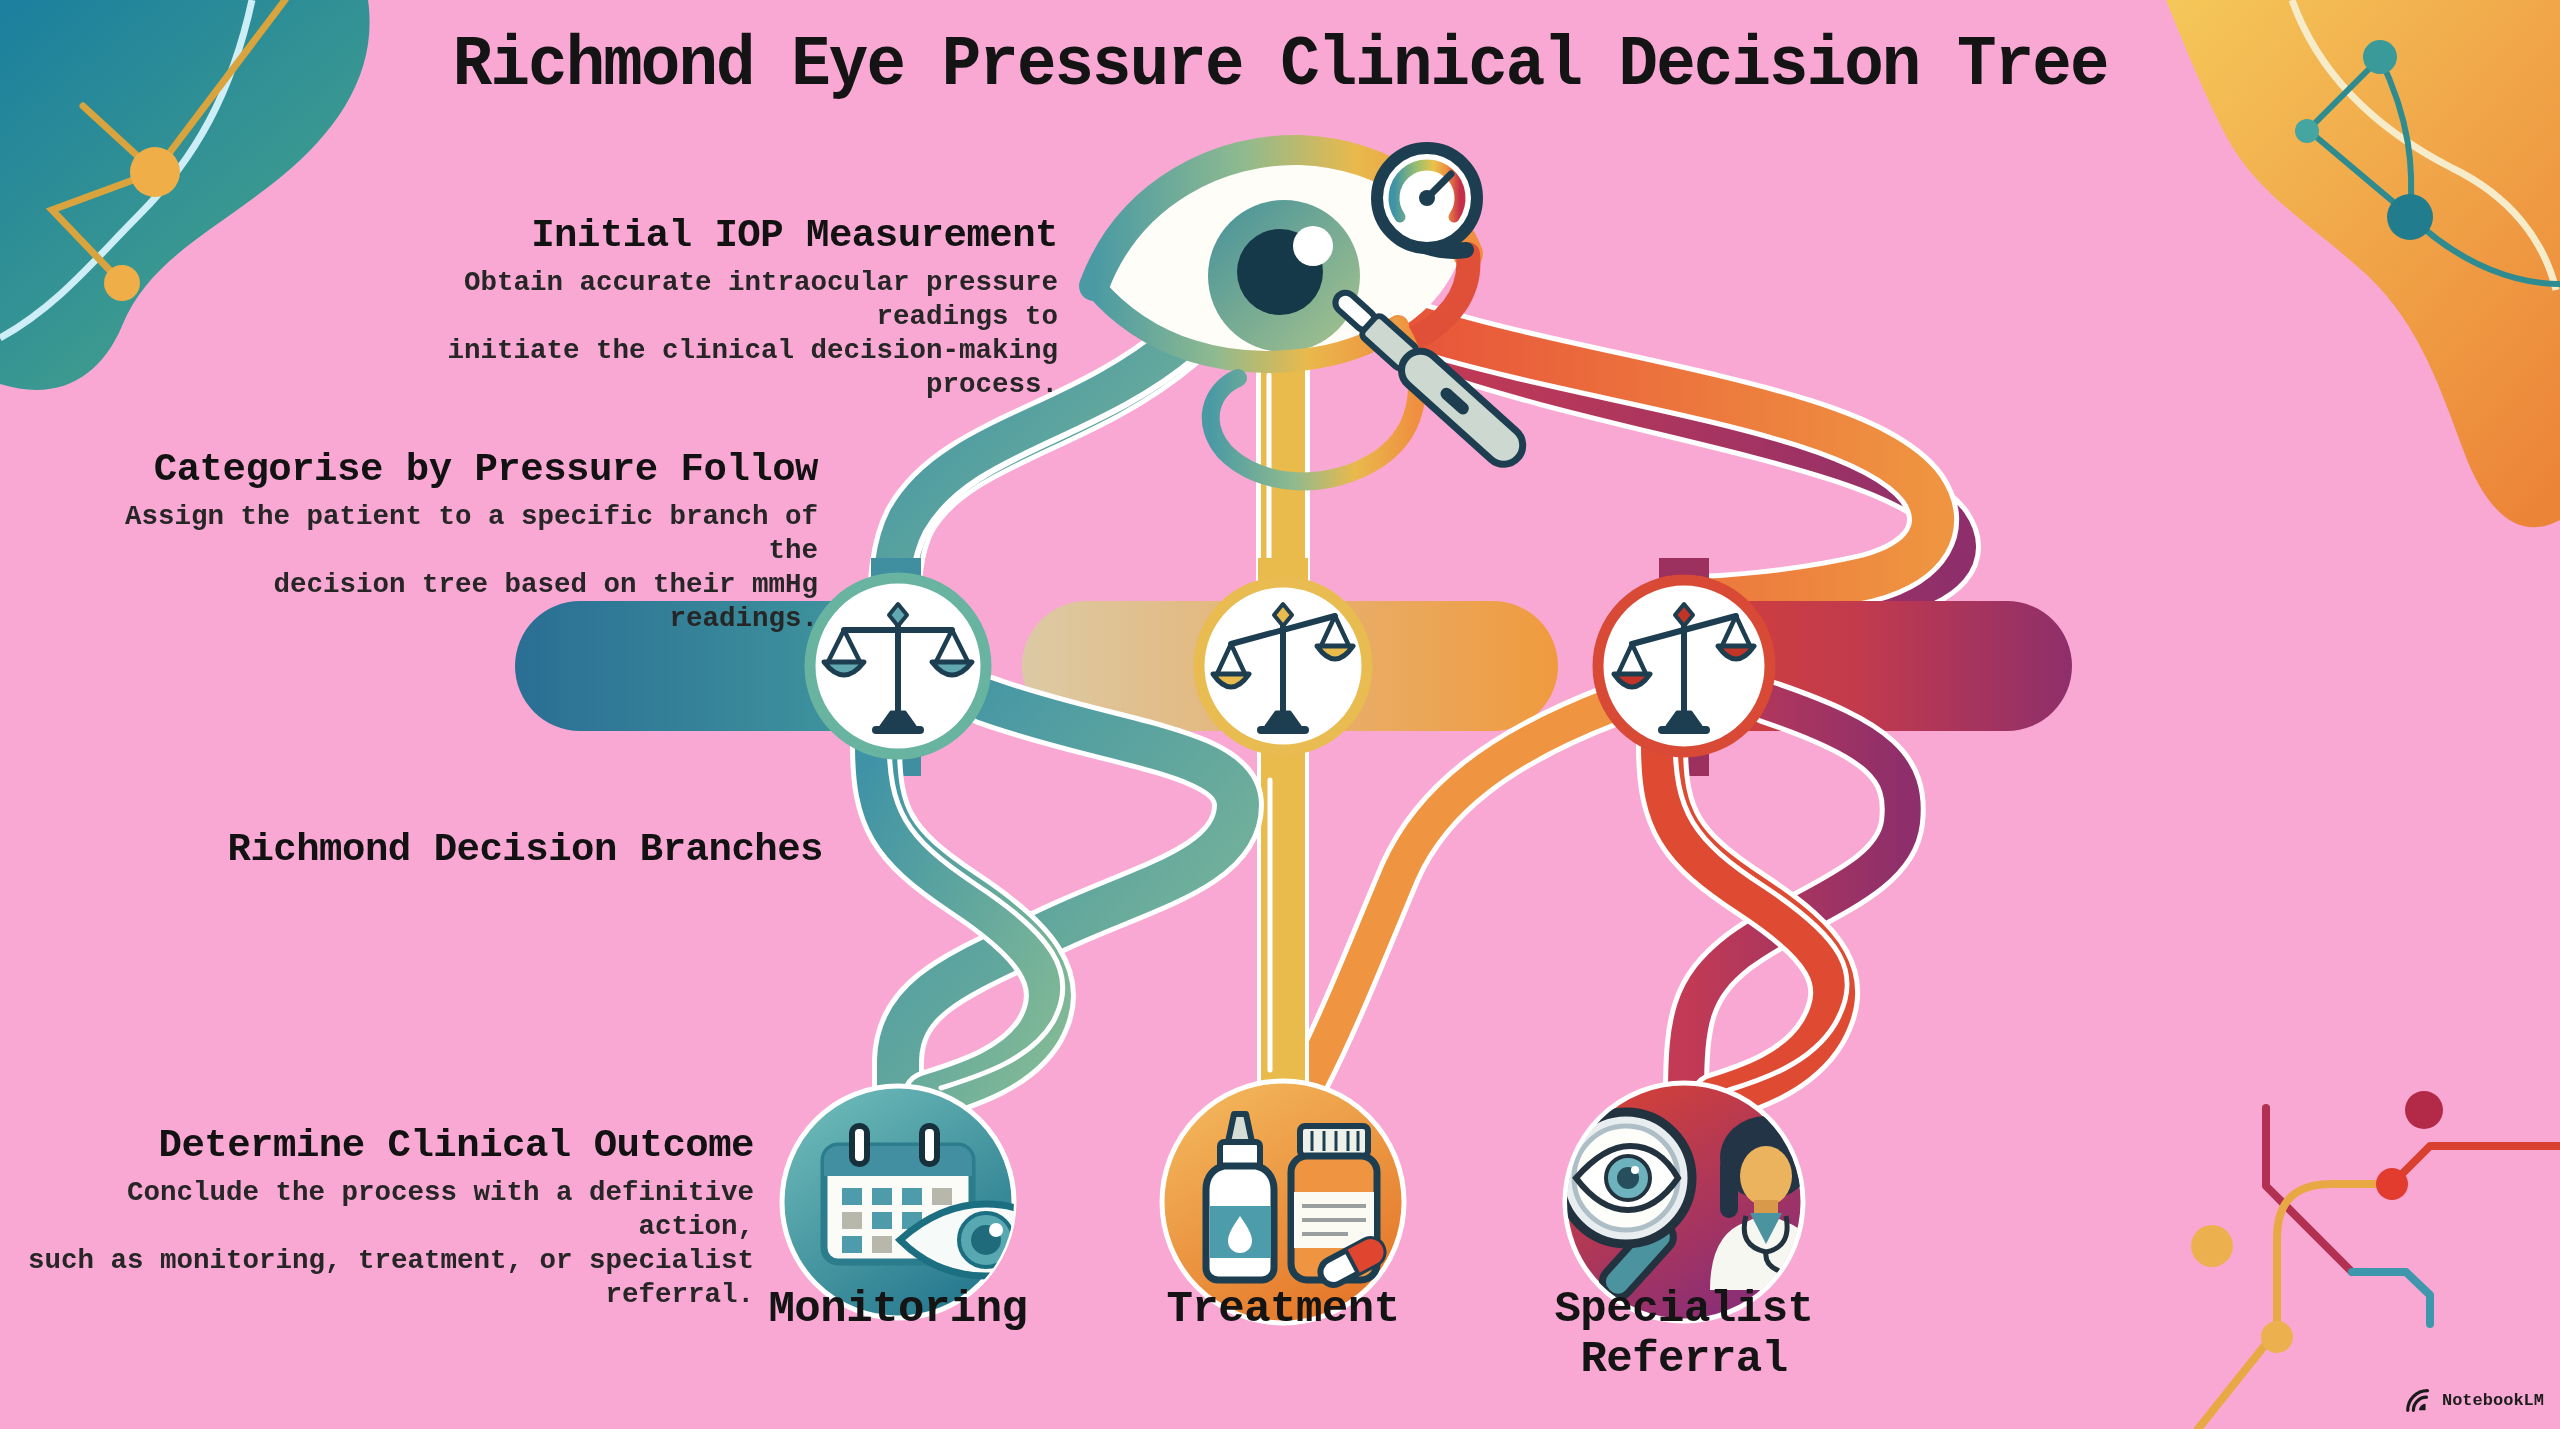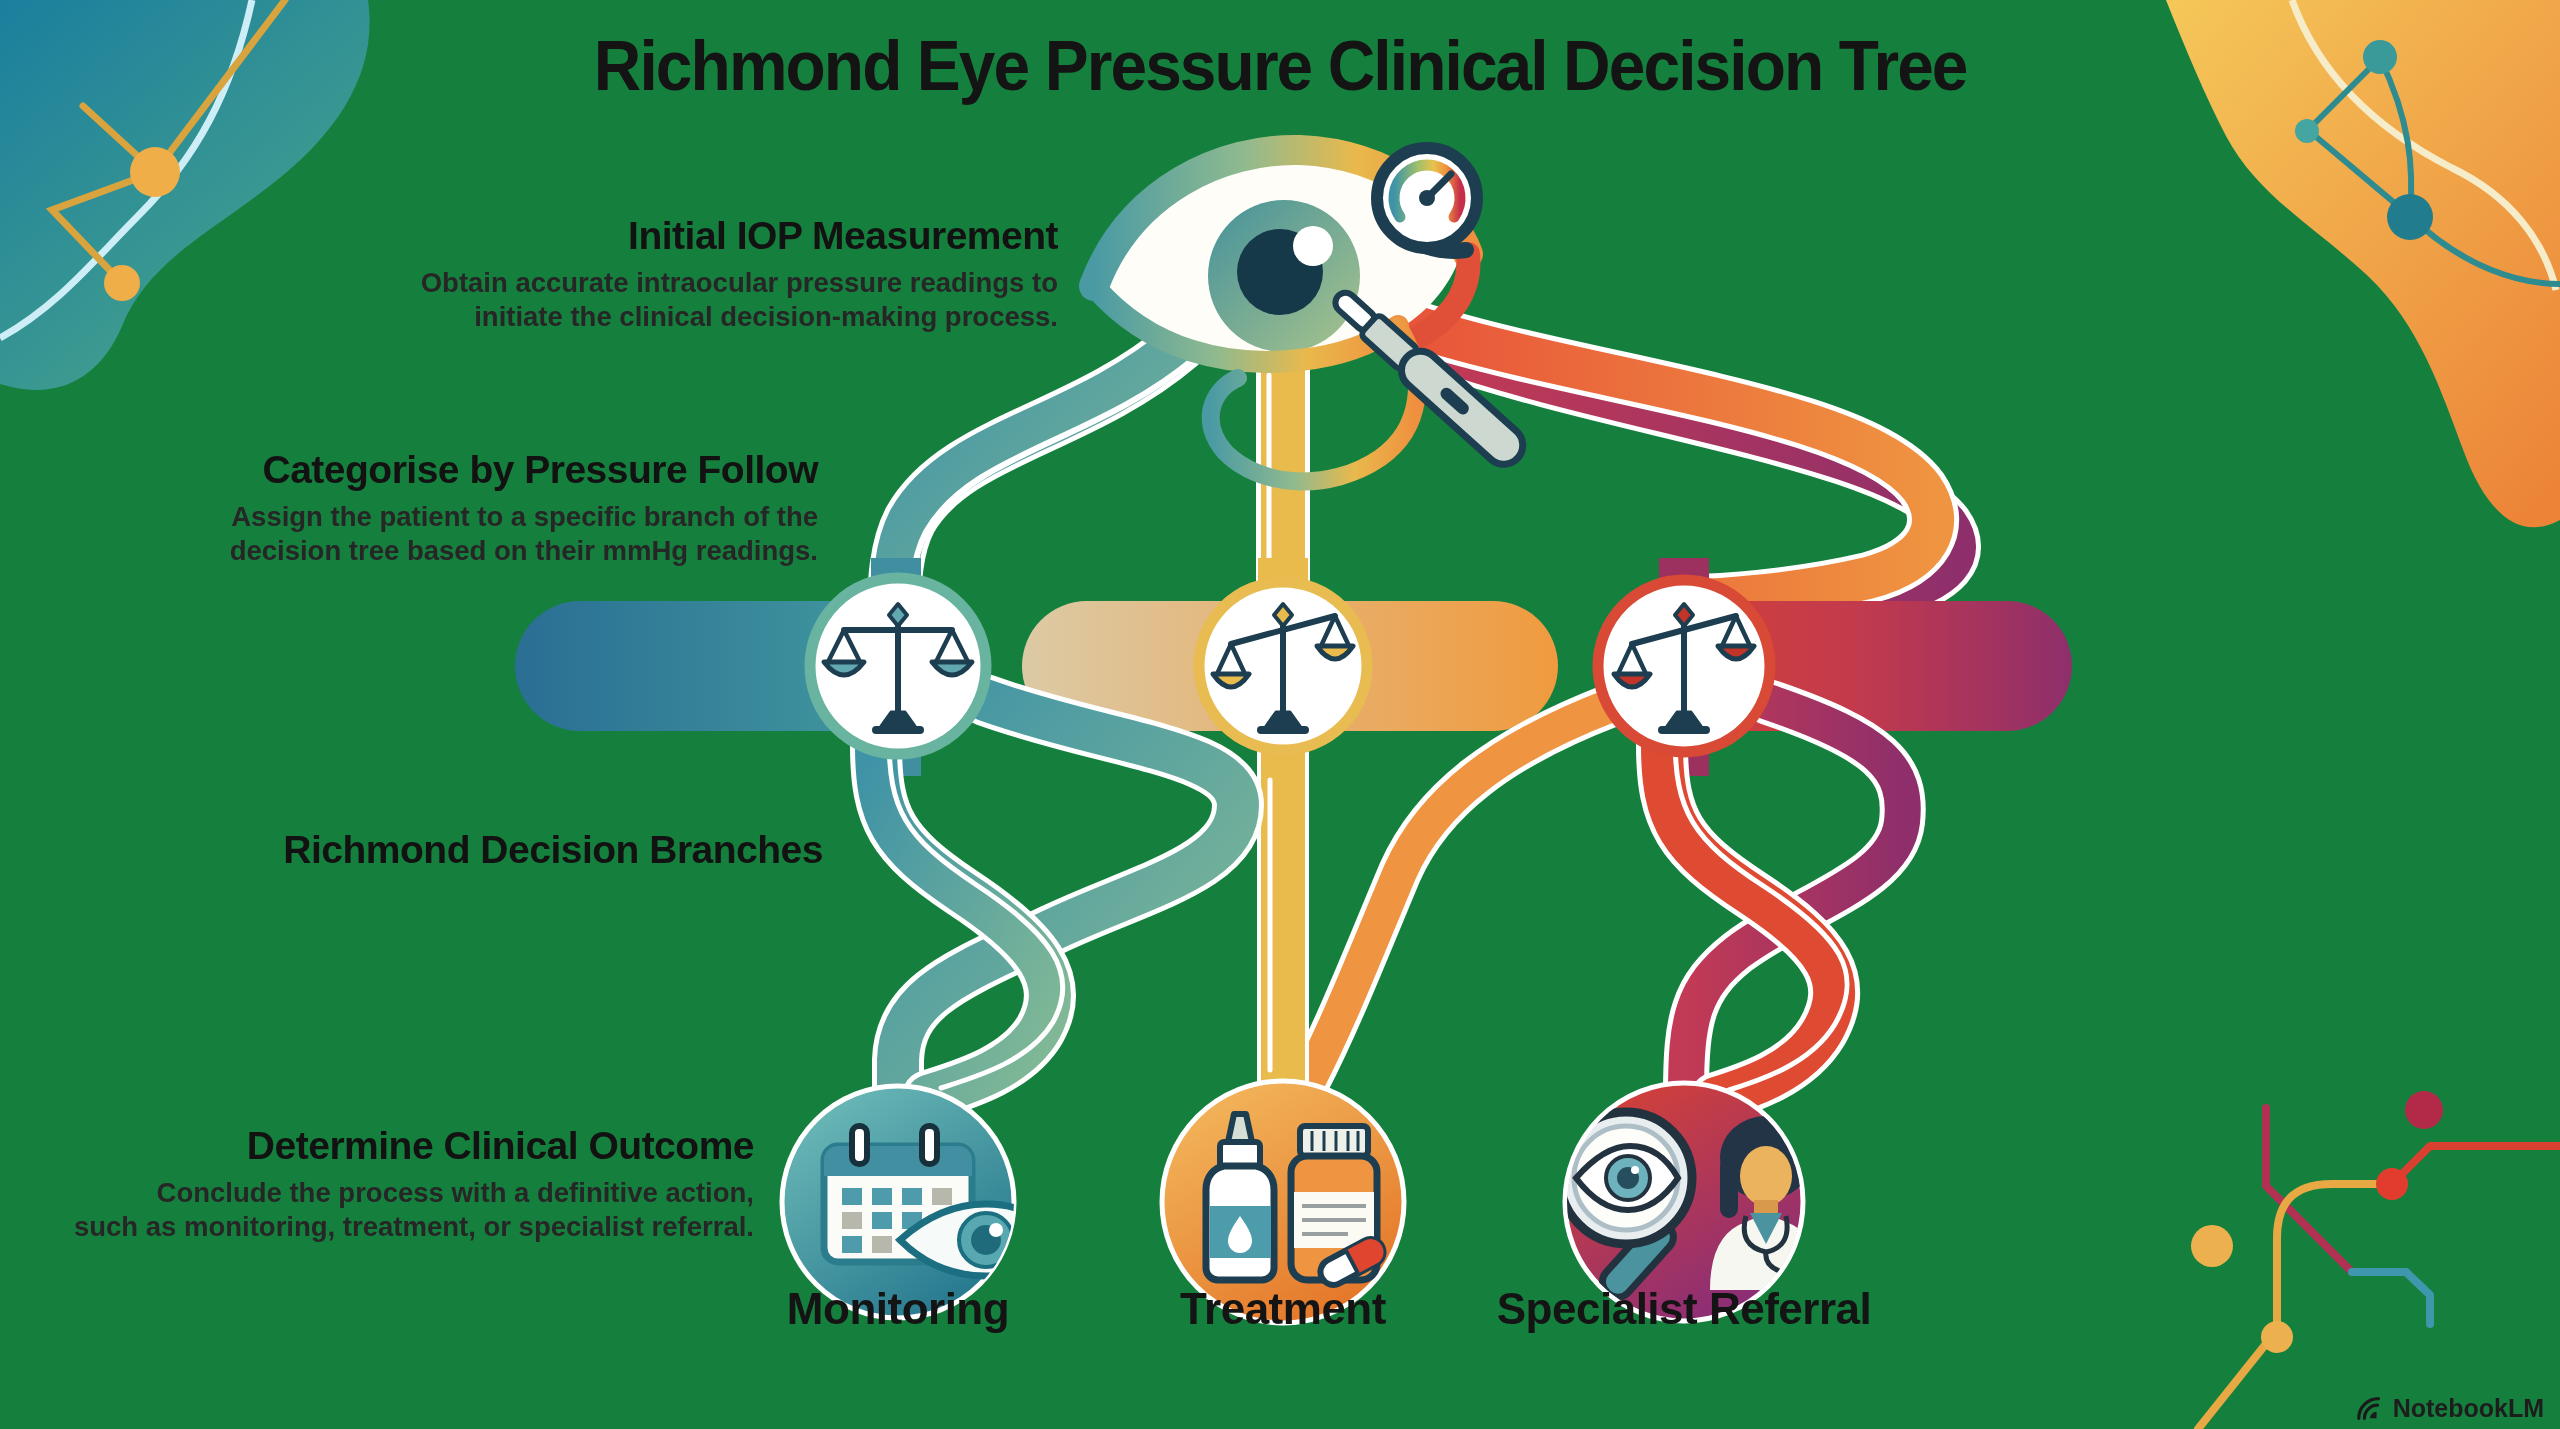--- a/index.html
+++ b/index.html
@@ -1,36 +1,36 @@
 <!DOCTYPE html>
 <html><head>
 <meta charset="utf-8">
 <style>
   html,body{margin:0;padding:0;background:#e8e8e8;}
-  .canvas{position:relative;width:2560px;height:1429px;background:#15803d;overflow:hidden;
-          font-family:Liberation Sans, sans-serif;}
+  .canvas{position:relative;width:2560px;height:1429px;background:#f9a8d4;overflow:hidden;
+          font-family:Liberation Mono, monospace;}
   svg.art{position:absolute;left:0;top:0;width:2560px;height:1429px;display:block;}
   .title{position:absolute;top:26px;left:0;width:100%;margin:0;text-align:center;
          font-size:70px;font-weight:800;color:#141414;letter-spacing:-2px;}
   .title span{display:inline-block;transform:scaleX(.94);}
   .step{position:absolute;text-align:right;color:#1b1b1b;}
   .step h2{margin:0 0 8px 0;font-size:39px;font-weight:800;letter-spacing:-.5px;color:#121212;}
   .step p{margin:0;font-size:27.5px;font-weight:600;line-height:1.24;color:#262626;
           white-space:pre-line;}
   #step1{top:214px;right:1502px;width:700px;}
   #step2{top:448px;right:1742px;width:700px;}
   #step3{top:828px;right:1737px;width:700px;}
   #step4{top:1124px;right:1806px;width:740px;}
   .outcome-label{position:absolute;top:1284px;font-size:44px;font-weight:800;color:#141414;
                  text-align:center;letter-spacing:-.5px;}
   #label-monitoring{left:698px;width:400px;}
   #label-treatment{left:1083px;width:400px;}
   #label-specialist{left:1444px;width:480px;}
-  .brand{position:absolute;right:16px;bottom:6px;display:flex;align-items:center;gap:8px;
-         font-size:25px;font-weight:700;color:#1d1d1d;}
+  .brand{position:absolute;right:16px;bottom:14px;display:flex;align-items:center;gap:8px;
+         font-size:17px;font-weight:700;color:#1d1d1d;}
   .brand svg{display:block;}
 </style>
 </head>
 <body>
 
 <div class="canvas">
 
 <svg class="art" viewBox="0 0 2560 1429" aria-hidden="true">
   <defs>
     <linearGradient id="gTealPill" x1="0" y1="0" x2="1" y2="0">

